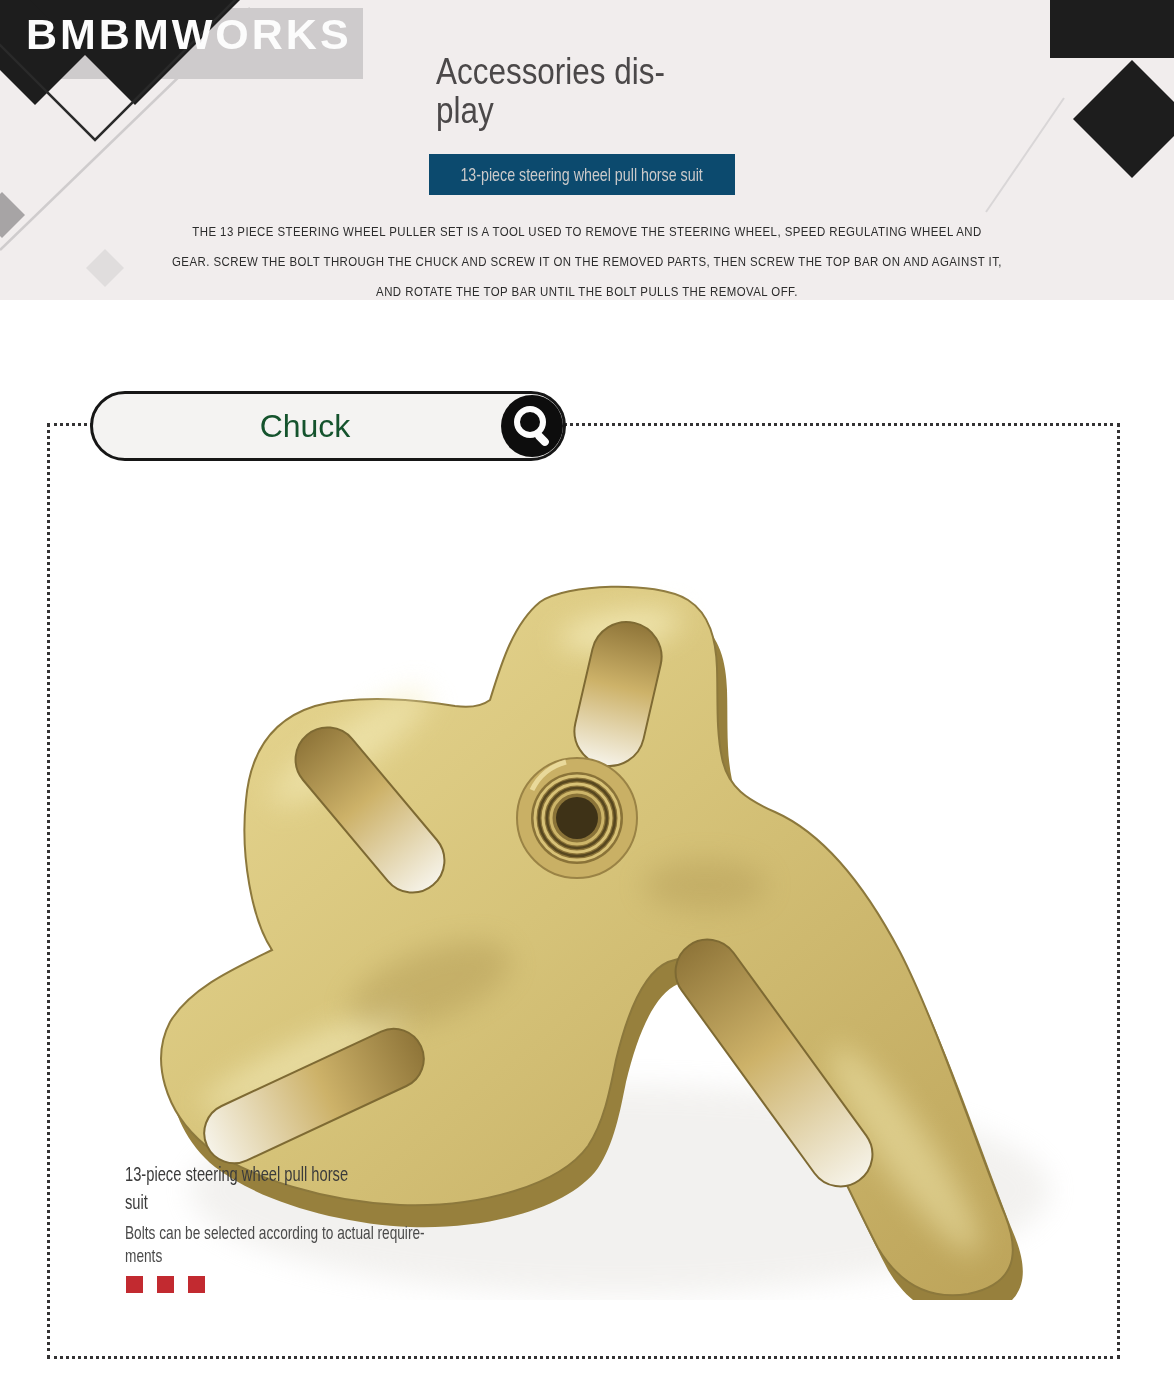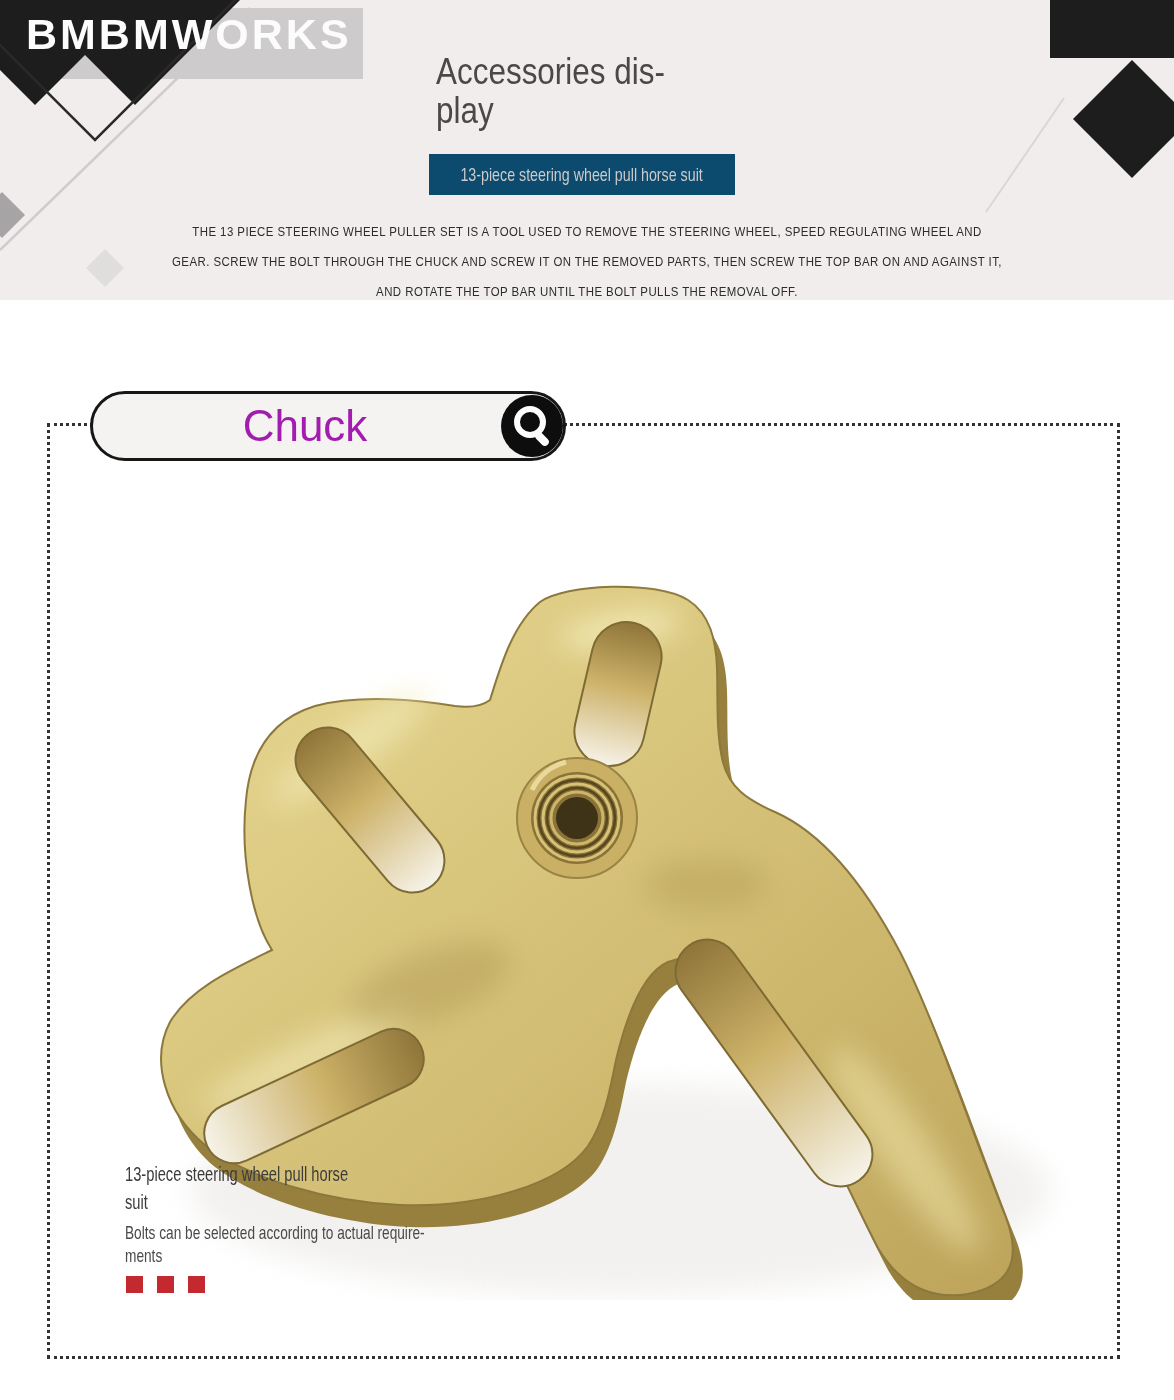--- a/index.html
+++ b/index.html
@@ -19,21 +19,21 @@
   .desc-line{position:absolute;left:0;width:1174px;text-align:center;font-size:13px;
              color:#2c2c2c;letter-spacing:.5px;white-space:nowrap;transform:scaleX(.88);
              transform-origin:center top;z-index:3;}
 
   
   .dotted-box{position:absolute;left:47px;top:423px;width:1067px;height:930px;
               border:3px dotted #333233;z-index:1;background:transparent;}
   .pill{position:absolute;left:90px;top:391px;width:470px;height:64px;background:#f4f3f2;
         border:3px solid #161616;border-radius:36px;z-index:2;display:flex;
         align-items:center;justify-content:center;cursor:pointer;}
-  .pill-label{font-size:44px;color:#a21caf;padding-right:46px;}
+  .pill-label{font-size:32px;color:#14532d;padding-right:46px;}
   .pill-icon{position:absolute;right:0px;top:50%;transform:translateY(-50%);
              width:62px;height:62px;border-radius:50%;background:#0d0d0d;}
   .lens{position:absolute;left:13px;top:11px;width:20px;height:20px;border:6px solid #fdfdfd;
         border-radius:50%;background:#0d0d0d;}
   .lens-handle{position:absolute;left:37px;top:36px;width:8px;height:16px;background:#fdfdfd;
         border-radius:4px;transform:rotate(-45deg);}
 
   
   .product-svg{position:absolute;left:0;top:540px;z-index:1;}
   .caption{position:absolute;left:125px;top:1160px;font-size:21px;line-height:28px;

